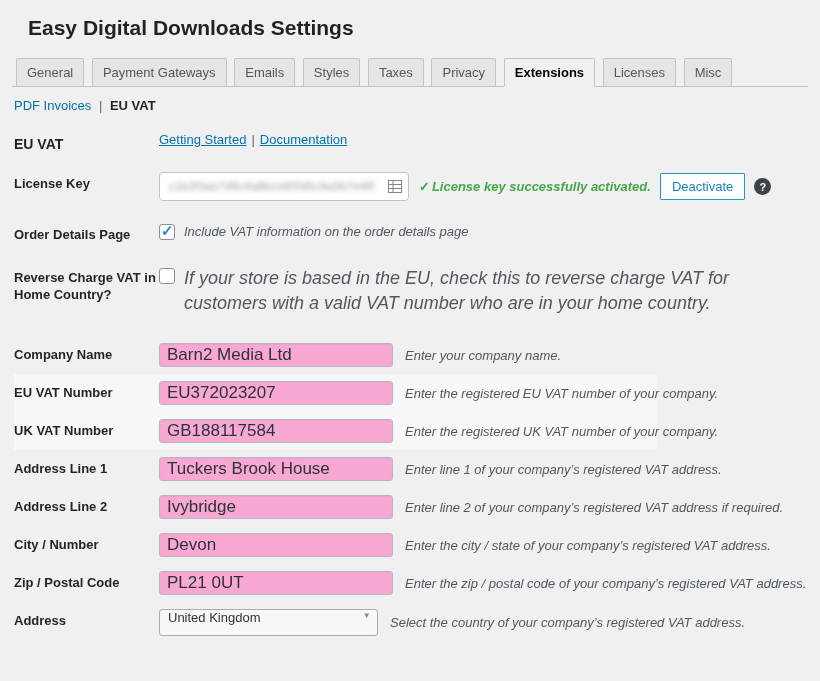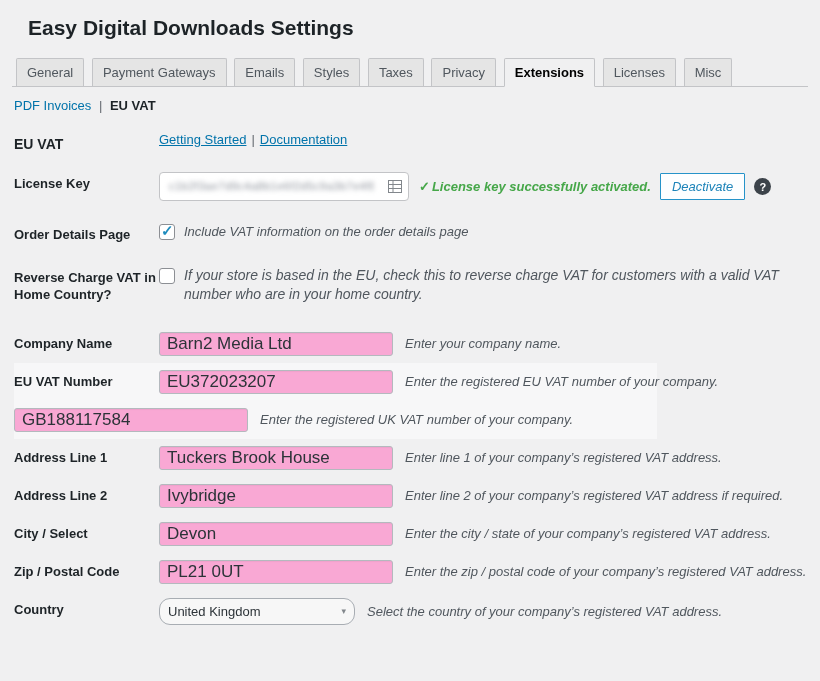--- a/index.html
+++ b/index.html
@@ -131,21 +131,20 @@
     margin-left: 9px;
     padding: 5px 11px;
     background: #fdfeff;
     border: 1px solid #2693c9;
     border-radius: 1px;
     color: #1c83b9;
     font-size: 13px;
     font-family: "Liberation Sans", sans-serif;
     cursor: pointer;
     white-space: nowrap;
-    font-style: italic;
   }
   .help-icon {
     margin-left: 9px;
     width: 17px;
     height: 17px;
     flex: 0 0 17px;
     border-radius: 50%;
     background: #3c434a;
     color: #fff;
     font-size: 11px;
@@ -173,27 +172,26 @@
     top: -3px;
     color: #1e8cbe;
     font-size: 15px;
     font-weight: 700;
     line-height: 1.2;
   }
   .check-label { font-style: italic; color: #50575e; line-height: 1.4; }
   .desc { font-style: italic; color: #50575e; margin-left: 12px; white-space: nowrap; }
   
   .select {
-    width: 196px;
+    width: 219px;
     height: 27px;
     background: #f7f7f7;
     border: 1px solid #a8adb3;
-    border-radius: 11px;
+    border-radius: 3px;
     display: inline-flex;
-    align-items: center;
     justify-content: space-between;
     padding: 0 8px;
     color: #2c3338;
     cursor: pointer;
   }
   .select .chev { color: #82878c; font-size: 9px; }
 </style>
 </head>
 <body>
 
@@ -257,21 +255,21 @@
             <span class="mark">✓</span>
           </span>
         <span class="check-label">Include VAT information on the order details page</span>
       </div>
     </div>
 
     <div class="row row-check" style="padding-bottom:20px;">
       <div class="th">Reverse Charge VAT in Home Country?</div>
       <div class="td" style="align-items:flex-start;">
         <span class="checkbox" style="margin-top:2px;"></span>
-        <span class="check-label" style="font-size:14px;">If your store is based in the EU, check this to reverse charge VAT for customers with a valid VAT number who are in your home country.</span>
+        <span class="check-label" style="font-size:18px;">If your store is based in the EU, check this to reverse charge VAT for customers with a valid VAT number who are in your home country.</span>
       </div>
     </div>
 
 
     <div class="row row-field">
       <div class="th">Company Name</div>
       <div class="td">
         <input class="text-input" value="Barn2 Media Ltd" style="">
         <span class="desc">Enter your company name.</span>
       </div>
@@ -279,20 +277,21 @@
 
     <div class="row row-field row-hl">
       <div class="th">EU VAT Number</div>
       <div class="td">
         <input class="text-input" value="EU372023207" style="">
         <span class="desc">Enter the registered EU VAT number of your company.</span>
       </div>
     </div>
 
     <div class="row row-field row-hl">
+      <div class="th">UK VAT Number</div>
       <div class="td">
         <input class="text-input" value="GB188117584" style="">
         <span class="desc">Enter the registered UK VAT number of your company.</span>
       </div>
     </div>
 
     <div class="row row-field">
       <div class="th">Address Line 1</div>
       <div class="td">
         <input class="text-input" value="Tuckers Brook House" style="">
@@ -302,37 +301,37 @@
 
     <div class="row row-field">
       <div class="th">Address Line 2</div>
       <div class="td">
         <input class="text-input" value="Ivybridge" style="">
         <span class="desc">Enter line 2 of your company’s registered VAT address if required.</span>
       </div>
     </div>
 
     <div class="row row-field">
-      <div class="th">City / Select</div>
+      <div class="th">City / Number</div>
       <div class="td">
         <input class="text-input" value="Devon" style="">
         <span class="desc">Enter the city / state of your company’s registered VAT address.</span>
       </div>
     </div>
 
     <div class="row row-field">
       <div class="th">Zip / Postal Code</div>
       <div class="td">
         <input class="text-input" value="PL21 0UT" style="">
         <span class="desc">Enter the zip / postal code of your company’s registered VAT address.</span>
       </div>
     </div>
 
     <div class="row row-field">
-      <div class="th">Country</div>
+      <div class="th">Address</div>
       <div class="td">
         <span class="select">
           <span>United Kingdom</span>
           <span class="chev">▾</span>
         </span>
         <span class="desc">Select the country of your company’s registered VAT address.</span>
       </div>
     </div>
 
   </div>

